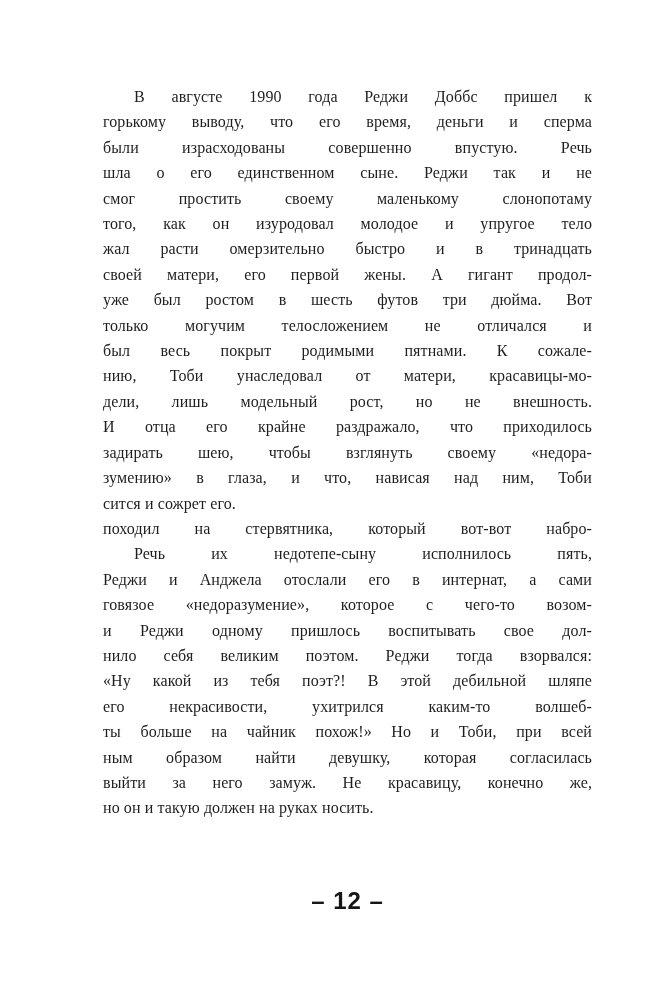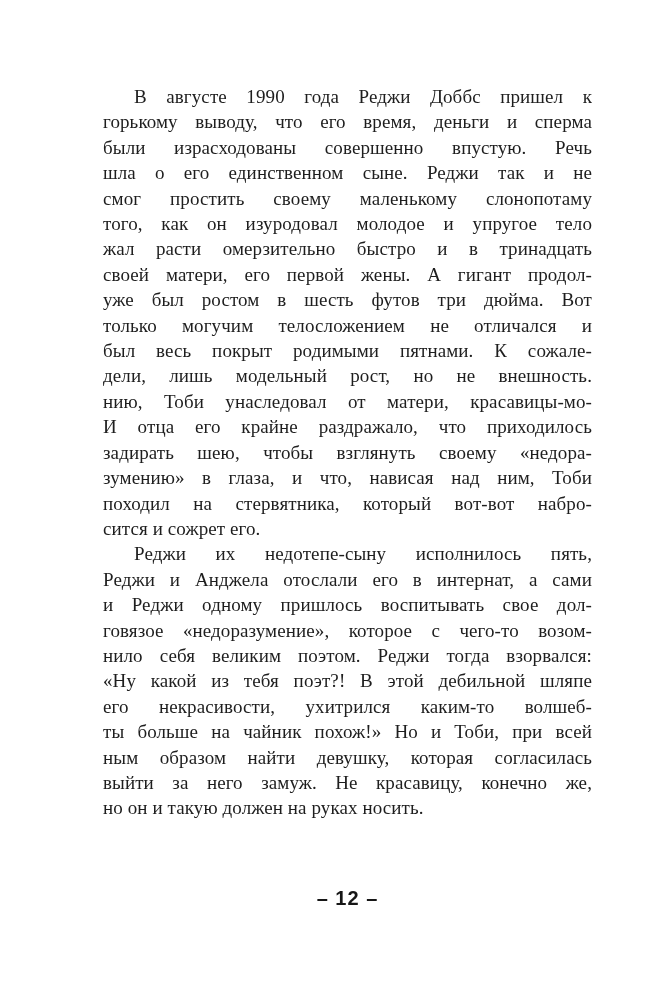--- a/index.html
+++ b/index.html
@@ -20,21 +20,21 @@
     width: 669px;
     height: 1000px;
     background: #ffffff;
   }
   .text-block {
     position: absolute;
     left: 103px;
     top: 84px;
     width: 489px;
     color: #1e1e1e;
-    font-size: 19px;
+    font-size: 16px;
     line-height: 25.4px;
     letter-spacing: 0.1px;
   }
   .paragraph {
     margin: 0;
     padding: 0;
   }
   .line {
     text-align: justify;
     text-align-last: justify;
@@ -46,21 +46,21 @@
     text-align-last: left;
   }
   .page-number {
     position: absolute;
     left: 103px;
     top: 887px;
     width: 489px;
     text-align: center;
     font-family: "Liberation Sans", "DejaVu Sans", sans-serif;
     font-weight: bold;
-    font-size: 20px;
+    font-size: 24px;
     color: #161616;
     letter-spacing: 1px;
   }
 </style>
 </head>
 <body>
 
 <div class="book-page">
   <div class="text-block">
       <div class="paragraph">
@@ -68,33 +68,33 @@
         <div class="line">горькому выводу, что его время, деньги и сперма</div>
         <div class="line">были израсходованы совершенно впустую. Речь</div>
         <div class="line">шла о его единственном сыне. Реджи так и не</div>
         <div class="line">смог простить своему маленькому слонопотаму</div>
         <div class="line">того, как он изуродовал молодое и упругое тело</div>
         <div class="line">жал расти омерзительно быстро и в тринадцать</div>
         <div class="line">своей матери, его первой жены. А гигант продол-</div>
         <div class="line">уже был ростом в шесть футов три дюйма. Вот</div>
         <div class="line">только могучим телосложением не отличался и</div>
         <div class="line">был весь покрыт родимыми пятнами. К сожале-</div>
+        <div class="line">нию, Тоби унаследовал от матери, красавицы-мо-</div>
         <div class="line">дели, лишь модельный рост, но не внешность.</div>
-        <div class="line">нию, Тоби унаследовал от матери, красавицы-мо-</div>
         <div class="line">И отца его крайне раздражало, что приходилось</div>
         <div class="line">задирать шею, чтобы взглянуть своему «недора-</div>
         <div class="line">зумению» в глаза, и что, нависая над ним, Тоби</div>
+        <div class="line last">сится и сожрет его.</div>
         <div class="line">походил на стервятника, который вот-вот набро-</div>
-        <div class="line last">сится и сожрет его.</div>
       </div>
       <div class="paragraph">
-        <div class="line first">Реджи их недотепе-сыну исполнилось пять,</div>
+        <div class="line first">Речь их недотепе-сыну исполнилось пять,</div>
         <div class="line">Реджи и Анджела отослали его в интернат, а сами</div>
+        <div class="line">говязое «недоразумение», которое с чего-то возом-</div>
         <div class="line">и Реджи одному пришлось воспитывать свое дол-</div>
-        <div class="line">говязое «недоразумение», которое с чего-то возом-</div>
         <div class="line">нило себя великим поэтом. Реджи тогда взорвался:</div>
         <div class="line">«Ну какой из тебя поэт?! В этой дебильной шляпе</div>
         <div class="line">его некрасивости, ухитрился каким-то волшеб-</div>
         <div class="line">ты больше на чайник похож!» Но и Тоби, при всей</div>
         <div class="line">ным образом найти девушку, которая согласилась</div>
         <div class="line">выйти за него замуж. Не красавицу, конечно же,</div>
         <div class="line last">но он и такую должен на руках носить.</div>
       </div>
     </div>
   <div class="page-number">– 12 –</div>

